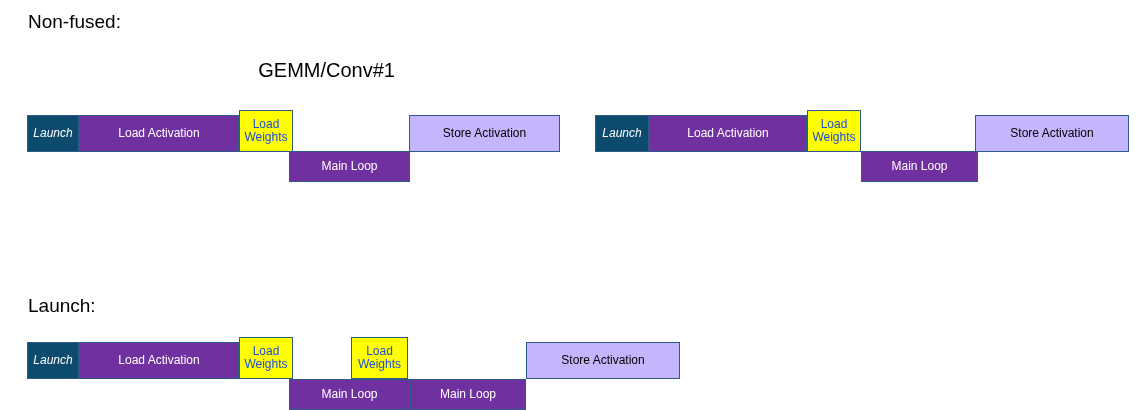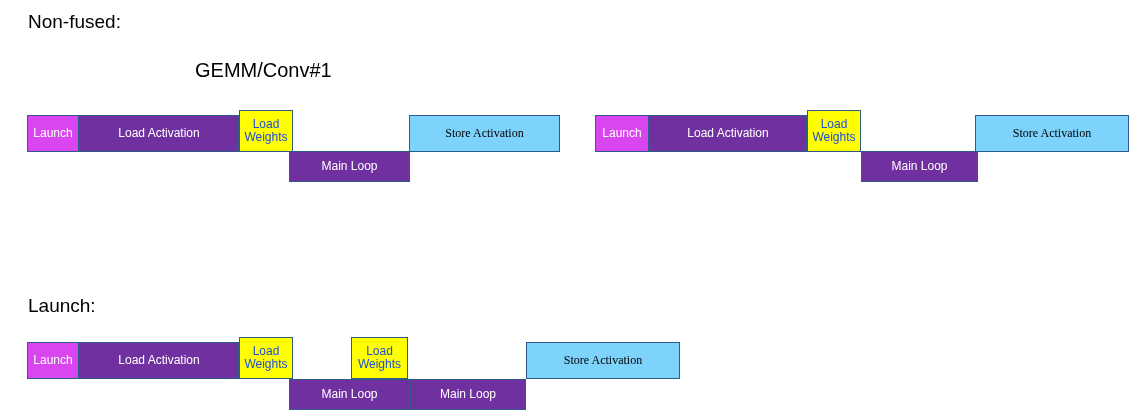--- a/index.html
+++ b/index.html
@@ -25,46 +25,46 @@
     font-size: 19px;
     color: #000000;
     white-space: nowrap;
     line-height: 1;
   }
   .group-title {
     position: absolute;
     font-size: 20px;
     color: #000000;
     white-space: nowrap;
-    text-align: left;
+    text-align: right;
     line-height: 1;
   }
   .bar {
     position: absolute;
     box-sizing: border-box;
     border: 1px solid #2E5C8A;
     display: flex;
     align-items: center;
     justify-content: center;
     text-align: center;
     overflow: hidden;
   }
   .bar-label {
     font-size: 12px;
     line-height: 1.08;
     white-space: pre-line;
     padding: 0 1px;
   }
   .bar.purple { background: #7030A0; }
   .bar.purple .bar-label { color: #FFFFFF; }
-  .bar.cyan { background: #d946ef; }
+  .bar.cyan { background: #0c4a6e; font-style: italic; }
   .bar.cyan .bar-label { color: #FFFFFF; }
   .bar.yellow { background: #FFFF00; }
   .bar.yellow .bar-label { color: #1d4ed8; }
-  .bar.orange { background: #7dd3fc; font-family: Liberation Serif, serif; }
+  .bar.orange { background: #c4b5fd; }
   .bar.orange .bar-label { color: #000000; }
 </style>
 </head>
 <body>
 
 <div class="canvas">
 
   <div class="section-label" style="left:16px; top:12px;">Non-fused:</div>
 
   <div class="group-title" style="left:183px; top:60px; width:200px;">GEMM/Conv#1</div>

